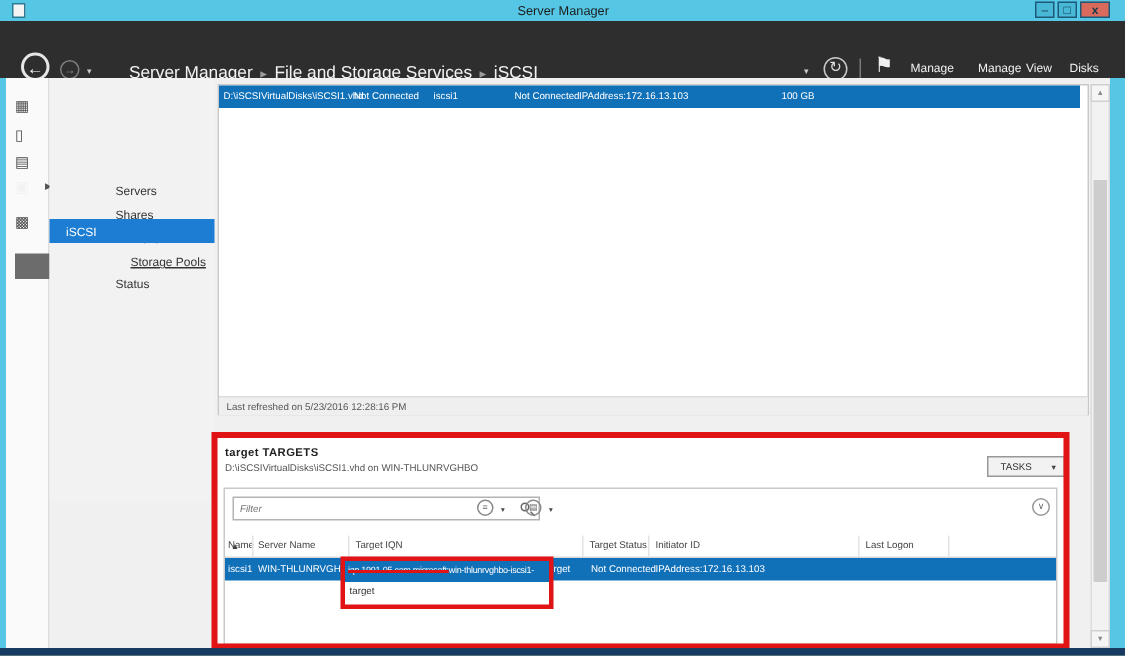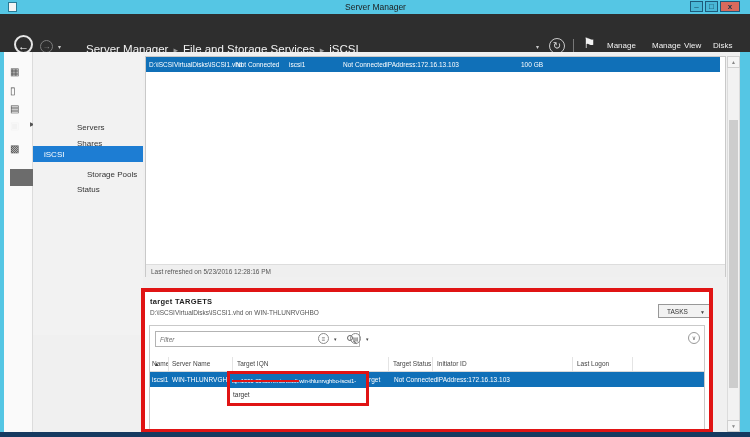--- a/index.html
+++ b/index.html
@@ -122,21 +122,21 @@
   <span class="strip-icon" style="top:85px;">▯</span>
   <span class="strip-icon" style="top:103px;">▤</span>
   <span class="strip-icon" style="top:120px;color:#f2f2f2;">▣</span>
   <span class="strip-sel-arrow">▶</span>
   <span class="strip-icon" style="top:143px;">▩</span>
 
   <div class="navpanel">
     <span class="nav-item" style="top:71px;">Servers</span>
     <span class="nav-item" style="top:87px;">Shares</span>
     <span class="nav-item indent" style="top:103px;">Disks</span>
-    <span class="nav-item indent" style="top:118px;">Storage Pools</span>
+    <span class="nav-item indent" style="top:118px;text-decoration:underline;">Storage Pools</span>
     <span class="nav-item" style="top:133px;">Status</span>
   </div>
   <div class="nav-sel">
       <span>iSCSI</span>
     </div>
 
   <div class="disk-panel"></div>
   <div class="disk-row">
     <span style="left:3px;">D:\iSCSIVirtualDisks\iSCSI1.vhd</span>
     <span style="left:90px;">Not Connected</span>

